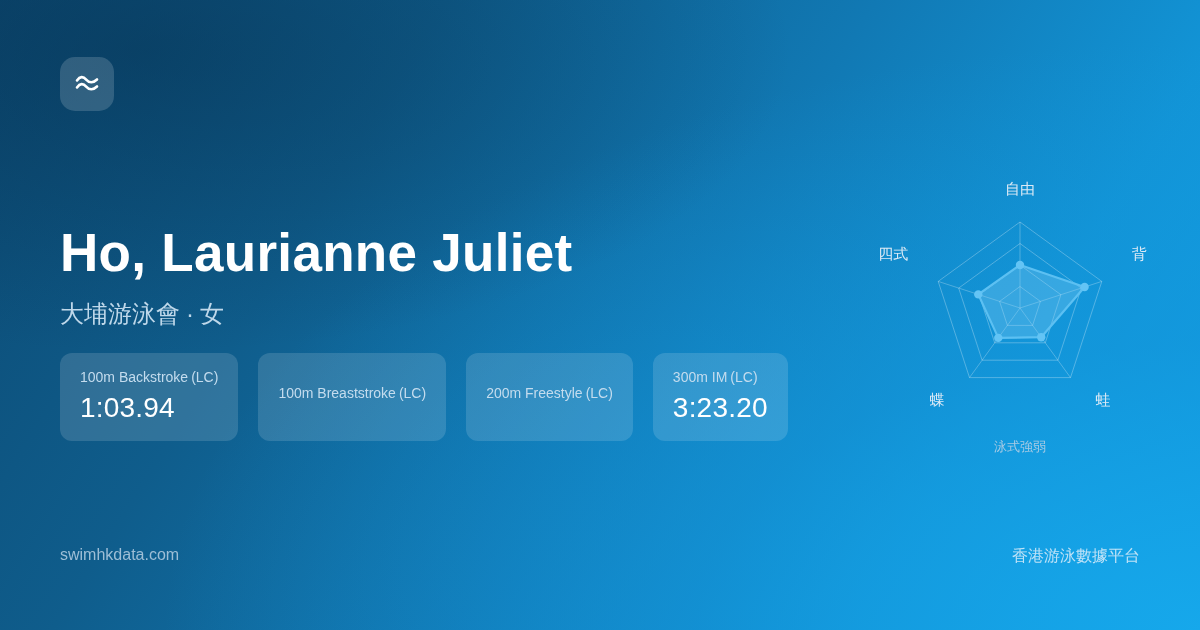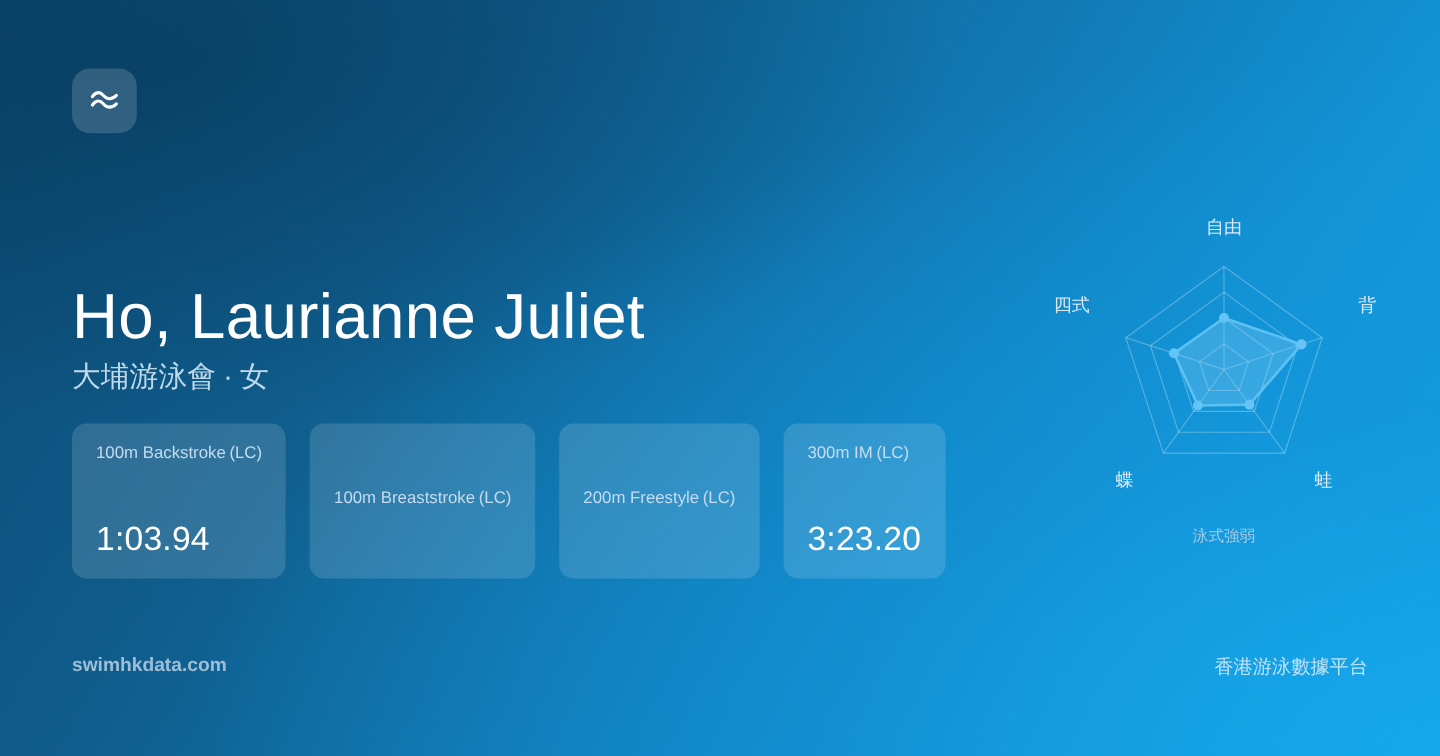--- a/index.html
+++ b/index.html
@@ -34,41 +34,41 @@
   }
   .brand-logo svg{ display:block; }
   .brand-name{
     font-size:23px; font-weight:400; letter-spacing:0.2px;
     color:#e3edf5;
   }
 
   
   .athlete-name{
     position:absolute; left:60px; top:222px; z-index:3;
-    font-size:53px; font-weight:400; color:#ffffff;
-    letter-spacing:0.3px; white-space:nowrap;margin-top:12px;
+    font-size:53px; font-weight:700; color:#ffffff;
+    letter-spacing:0.3px; white-space:nowrap;
   }
   .athlete-meta{
     position:absolute; left:60px; top:298px; z-index:3;
     font-size:24px; font-weight:400; color:#bfd8ea;
     white-space:nowrap;
   }
   .meta-dot{ padding:0 6px; color:#bfd8ea; }
 
   
   .stats{
     position:absolute; left:60px; top:353px; z-index:3;
     display:flex; gap:20px; align-items:stretch;
   }
   .stat-card{
     background:rgba(255,255,255,0.14);
     border-radius:12px;
     padding:16px 20px 17px 20px;
     min-height:76px;
-    display:flex; flex-direction:column; justify-content:center;gap:41px;
+    display:flex; flex-direction:column; justify-content:center;
   }
   .stat-label{
     font-size:14px; color:#c4dcee; margin-bottom:7px; white-space:nowrap;
   }
   .stat-label .course{ margin-left:3px; }
   .stat-value{
     font-size:28px; color:#ffffff; font-weight:400; white-space:nowrap;
     letter-spacing:0.2px;
   }
 
@@ -82,21 +82,21 @@
     font-size:15px; fill:#dceaf6;
   }
   .radar-caption{
     font-family:"DejaVu Sans","Liberation Sans",sans-serif;
     font-size:13px; fill:#a9cbe4;
   }
 
   
   .footer-left{
     position:absolute; left:60px; top:546px; z-index:3;
-    font-size:16px; color:#9dbed6;font-weight:bold;
+    font-size:16px; color:#9dbed6;
   }
   .footer-right{
     position:absolute; right:60px; top:546px; z-index:3;
     font-family:"DejaVu Sans","Liberation Sans",sans-serif;
     font-size:16px; color:#bfe2f7;
   }
 </style>
 </head>
 <body>
 

